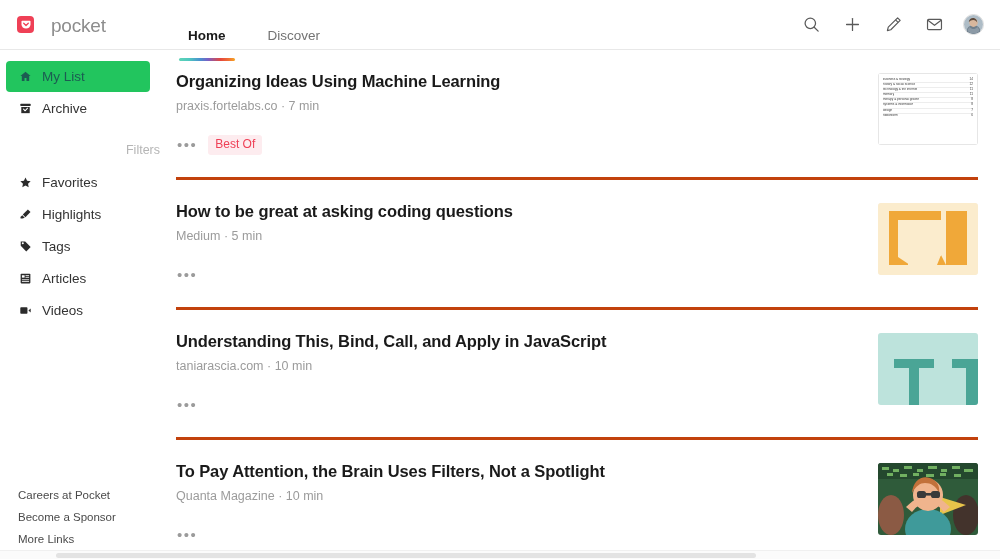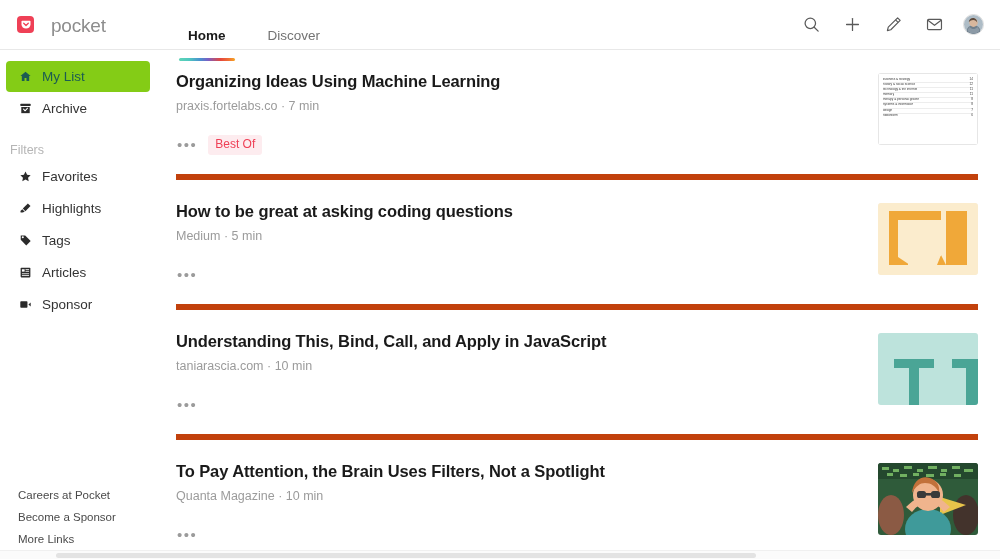--- a/index.html
+++ b/index.html
@@ -144,40 +144,41 @@
     gap: 10px;
     height: 31px;
     margin: 0 10px 1px 6px;
     padding-left: 12px;
     border-radius: 4px;
     font-size: 13.5px;
     color: #333;
     cursor: pointer;
   }
   .side-item.active {
-    background: #84cc16;
+    background: #22c55e;
     color: #1c5c52;
     font-weight: 400;
   }
   .side-item .s-icon {
     width: 14px;
     height: 14px;
     display: flex;
     align-items: center;
     justify-content: center;
     flex: 0 0 14px;
     color: #2b2b2b;
   }
   .side-item.active .s-icon { color: #1c5c52; }
   .side-section-label {
     font-size: 12.5px;
     color: #b5b5b5;
-    padding-left: 10px;
+    padding-left: 20px;
     margin-top: 18px;
-    margin-bottom: 4px;
+    margin-bottom: 10px;
+    text-align: right;
   }
   .side-footer {
     margin-top: auto;
     padding: 0 0 14px 18px;
     display: flex;
     flex-direction: column;
     gap: 10px;
   }
   .side-footer a {
     font-size: 11.5px;
@@ -191,21 +192,21 @@
     flex: 1;
     min-width: 0;
     overflow: hidden;
     padding-left: 16px;
     padding-right: 22px;
   }
   .item {
     display: flex;
     align-items: flex-start;
     padding: 21px 0 14px 0;
-    border-bottom: 6px solid #c2410c;
+    border-bottom: 3px solid #c2410c;
     position: relative;
     min-height: 130px;
   }
   .item:last-child { border-bottom: none; }
   .item-main {
     flex: 1;
     min-width: 0;
     padding-right: 24px;
     display: flex;
     flex-direction: column;
@@ -434,21 +435,21 @@
         <span>Articles</span>
       </div>
 
       <div class="side-item">
         <span class="s-icon">
           <svg width="13" height="13" viewBox="0 0 24 24" fill="currentColor">
             <rect x="2.4" y="6" width="13.2" height="12" rx="1.4"></rect>
             <path d="M17.4 12l4.2-3.6v7.2z"></path>
           </svg>
         </span>
-        <span>Sponsor</span>
+        <span>Videos</span>
       </div>
 
       <div class="side-footer">
         <a>Careers at Pocket</a>
         <a>Become a Sponsor</a>
         <a>More Links</a>
       </div>
     </div>
 
     <div class="list-pane">

